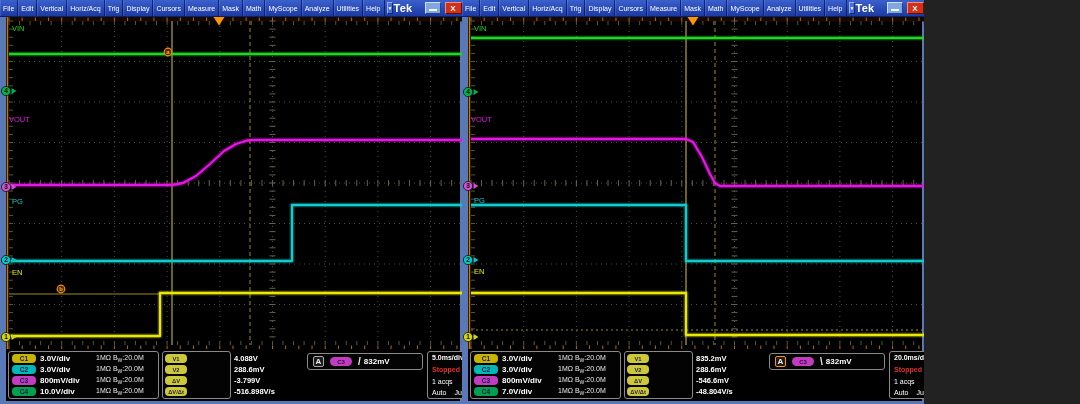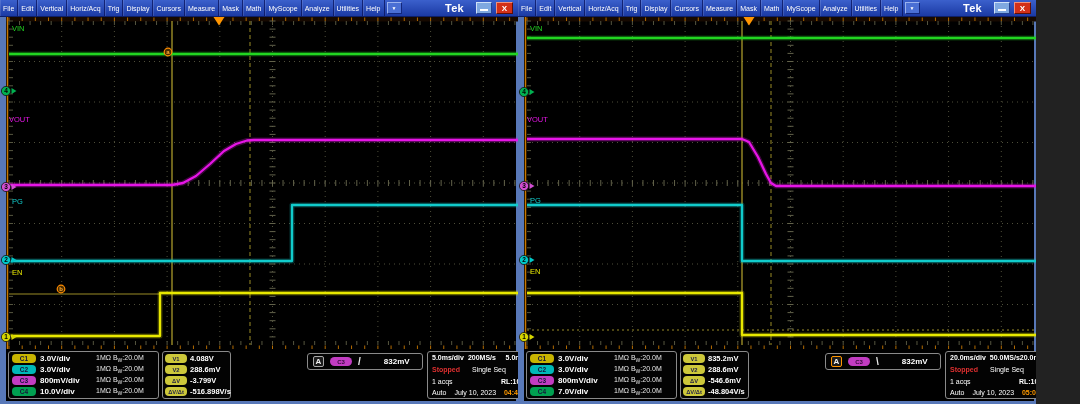--- a/index.html
+++ b/index.html
@@ -1,17 +1,17 @@
 <!DOCTYPE html>
 <html><head>
 <meta charset="utf-8">
 <style>
   html,body{margin:0;padding:0;background:#222;}
   *{box-sizing:border-box;}
-  #app{display:flex;width:1036px;height:404px;font-family:"Liberation Sans",sans-serif;}
+  #app{display:flex;width:924px;height:404px;font-family:"Liberation Sans",sans-serif;}
   .scope{position:relative;width:540px;height:404px;background:#5878b8;overflow:hidden;}
   
   .menubar{position:absolute;top:0;left:0;right:0;height:17px;display:flex;align-items:stretch;
     background:linear-gradient(#3b60cc,#1b3aa4);border-bottom:1px solid #0d1f66;z-index:5;}
   .menu-items{display:flex;align-items:stretch;white-space:nowrap;}
   .mitem{font-size:7px;color:#fff;padding:0 3px;display:flex;align-items:center;
     border-right:1px solid rgba(8,18,90,.75);box-shadow:inset 1px 0 rgba(255,255,255,.12);cursor:default;}
   .mdrop{margin-left:2px;align-self:center;width:15px;height:12px;background:#4a6fd4;
     border:1px solid;border-color:#9ab2ee #12277c #12277c #9ab2ee;padding:0;display:flex;align-items:center;justify-content:center;}
   .dropglyph{font-size:5px;color:#fff;line-height:1;}
@@ -30,31 +30,31 @@
   .ch-panel{left:8px;top:351px;width:151px;height:48px;padding:1px 3px;display:flex;flex-direction:column;justify-content:space-around;}
   .chrow{display:flex;align-items:center;height:11px;}
   .chbadge{width:24px;height:9px;border-radius:4px;font-size:6.5px;font-weight:bold;color:#16163a;
     display:flex;align-items:center;justify-content:center;flex:none;}
   .chscale{margin-left:4px;font-size:8px;font-weight:bold;color:#fff;}
   .chimp{margin-left:auto;width:59px;font-size:7px;color:#e8e8e8;}
   .chimp sub{font-size:5px;}
   .m-panel{top:351px;width:69px;height:48px;padding:1px 2px;display:flex;flex-direction:column;justify-content:space-around;}
   .v-panel{left:162px;}
   .t-panel{left:234px;}
-  .mrow{display:flex;align-items:center;height:11px;}
+  .mrow{display:flex;align-items:center;height:11px;gap:44px;}
   .mbadge{min-width:22px;padding:0 1px;height:9px;border-radius:4px;background:#cdc83a;color:#222246;
     font-size:5.8px;font-weight:bold;display:flex;align-items:center;justify-content:center;flex:none;}
   .mval{margin-left:3px;font-size:7.5px;font-weight:bold;color:#fff;white-space:nowrap;}
   .trig-panel{left:307px;top:353px;width:116px;height:17px;display:flex;align-items:center;padding:0 5px;}
   .abadge{width:11px;height:11px;border:1px solid #a8a8a8;background:#1c1c1c;color:#f0f0f0;border-radius:2px;
     font-size:8px;font-weight:bold;display:flex;align-items:center;justify-content:center;}
   .srcpill{width:22px;height:9px;border-radius:4.5px;background:#c23cc2;color:#33083a;font-size:6px;font-weight:bold;
     display:flex;align-items:center;justify-content:center;margin-left:6px;}
   .slopeglyph{margin-left:6px;font-size:10px;font-weight:bold;color:#eee;line-height:1;}
-  .tlevel{margin-left:23px;font-size:8px;font-weight:bold;color:#fff;}
+  .tlevel{margin-left:3px;font-size:8px;font-weight:bold;color:#fff;}
   .tb-panel{left:427px;top:351px;width:110px;height:48px;padding:2px 4px;display:flex;flex-direction:column;justify-content:space-between;}
   .tbrow{display:flex;align-items:center;font-size:7px;color:#fff;white-space:nowrap;}
   .tb-scale,.tb-rate{font-weight:bold;}
   .tb-rate{margin-left:4px;}
   .tb-res{margin-left:auto;font-weight:bold;}
   .tb-status{color:#e03030;font-weight:bold;}
   .tb-mode{margin-left:12px;}
   .seqarrow{margin-left:auto;color:#ffee00;font-size:10px;font-weight:bold;line-height:1;}
   .tb-rl{margin-left:auto;font-weight:bold;}
   .tb-date{margin-left:8px;}

